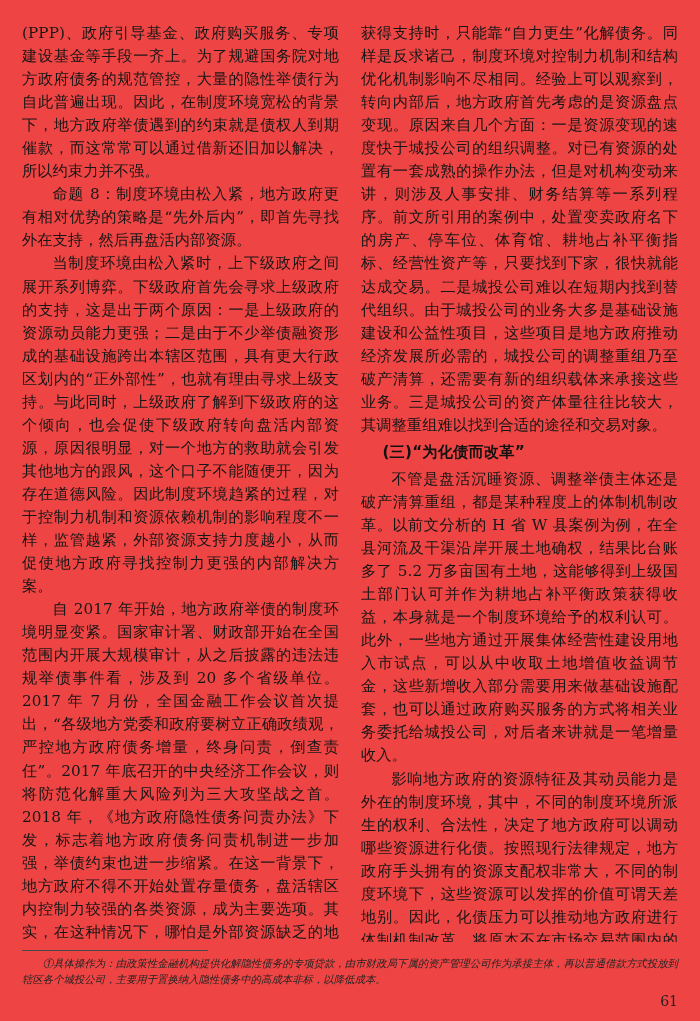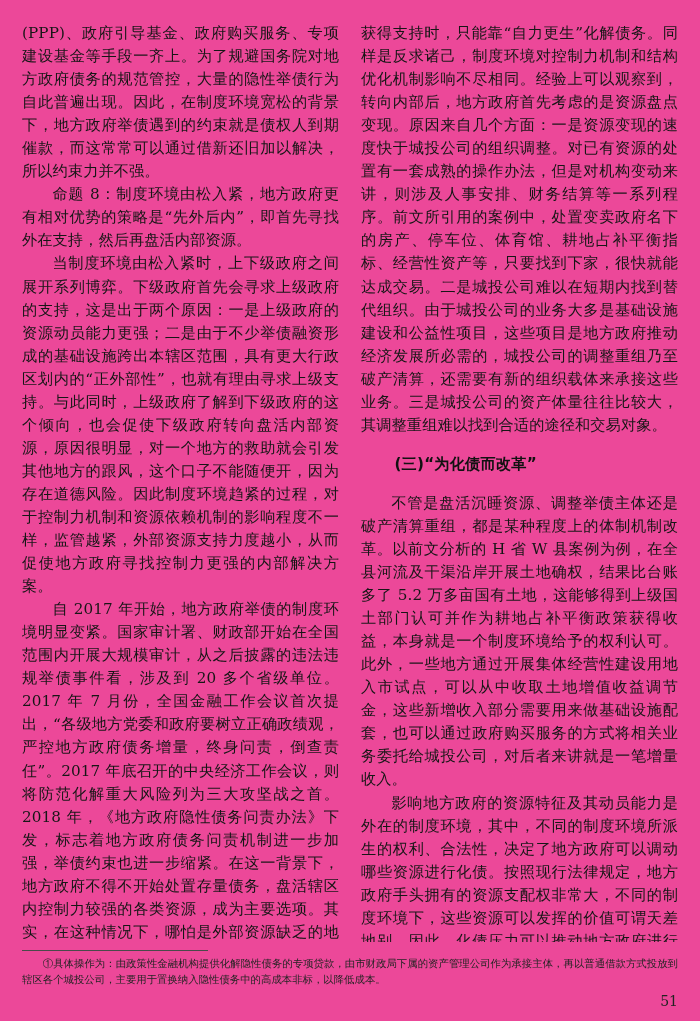--- a/index.html
+++ b/index.html
@@ -14,21 +14,21 @@
     position: relative;
     overflow: hidden;
     font-family: "DejaVu Serif", "Liberation Serif", serif;
     color: #1a1a1a;
   }
 
   
   .page {
     position: absolute;
     inset: 0;
-    background: #ec4899;
+    background: #ef4444;
   }
 
   .columns {
     position: absolute;
     top: 22px;
     left: 22px;
     width: 656px;
     height: 920px;
     display: flex;
     flex-direction: row;
@@ -52,21 +52,21 @@
     letter-spacing: 0.1px;
     color: #161616;
     font-family: "DejaVu Serif", "Liberation Serif", serif;
   }
   p.para.indent {
     text-indent: 2em;
   }
 
   
   h3.sub-heading {
-    margin: 16px;
+    margin: 4px;
     font-size: 15.2px;
     line-height: 23.05px;
     font-weight: bold;
     text-indent: 1.15em;
     font-family: "DejaVu Sans", "Liberation Sans", sans-serif;
     letter-spacing: 0.2px;
     color: #111;
   }
 
   
@@ -85,20 +85,21 @@
   .footnote-text {
     margin: 0;
     font-size: 10.4px;
     line-height: 15.6px;
     text-align: justify;
     text-justify: inter-character;
     text-align-last: left;
     text-indent: 2em;
     color: #242424;
     font-family: "DejaVu Serif", "Liberation Serif", serif;
+    font-style: italic;
   }
 
   .page-number {
     position: absolute;
     right: 22px;
     top: 992px;
     font-size: 14px;
     line-height: 18px;
     color: #222;
     font-family: "DejaVu Serif", "Liberation Serif", serif;
@@ -130,15 +131,15 @@
 
     </div>
 
   </div>
 
   <div class="footnote-block">
     <div class="footnote-rule"></div>
     <p class="footnote-text">①具体操作为：由政策性金融机构提供化解隐性债务的专项贷款，由市财政局下属的资产管理公司作为承接主体，再以普通借款方式投放到辖区各个城投公司，主要用于置换纳入隐性债务中的高成本非标，以降低成本。</p>
   </div>
 
-  <div class="page-number">51</div>
+  <div class="page-number">61</div>
 
 </div>
 
 </body></html>

